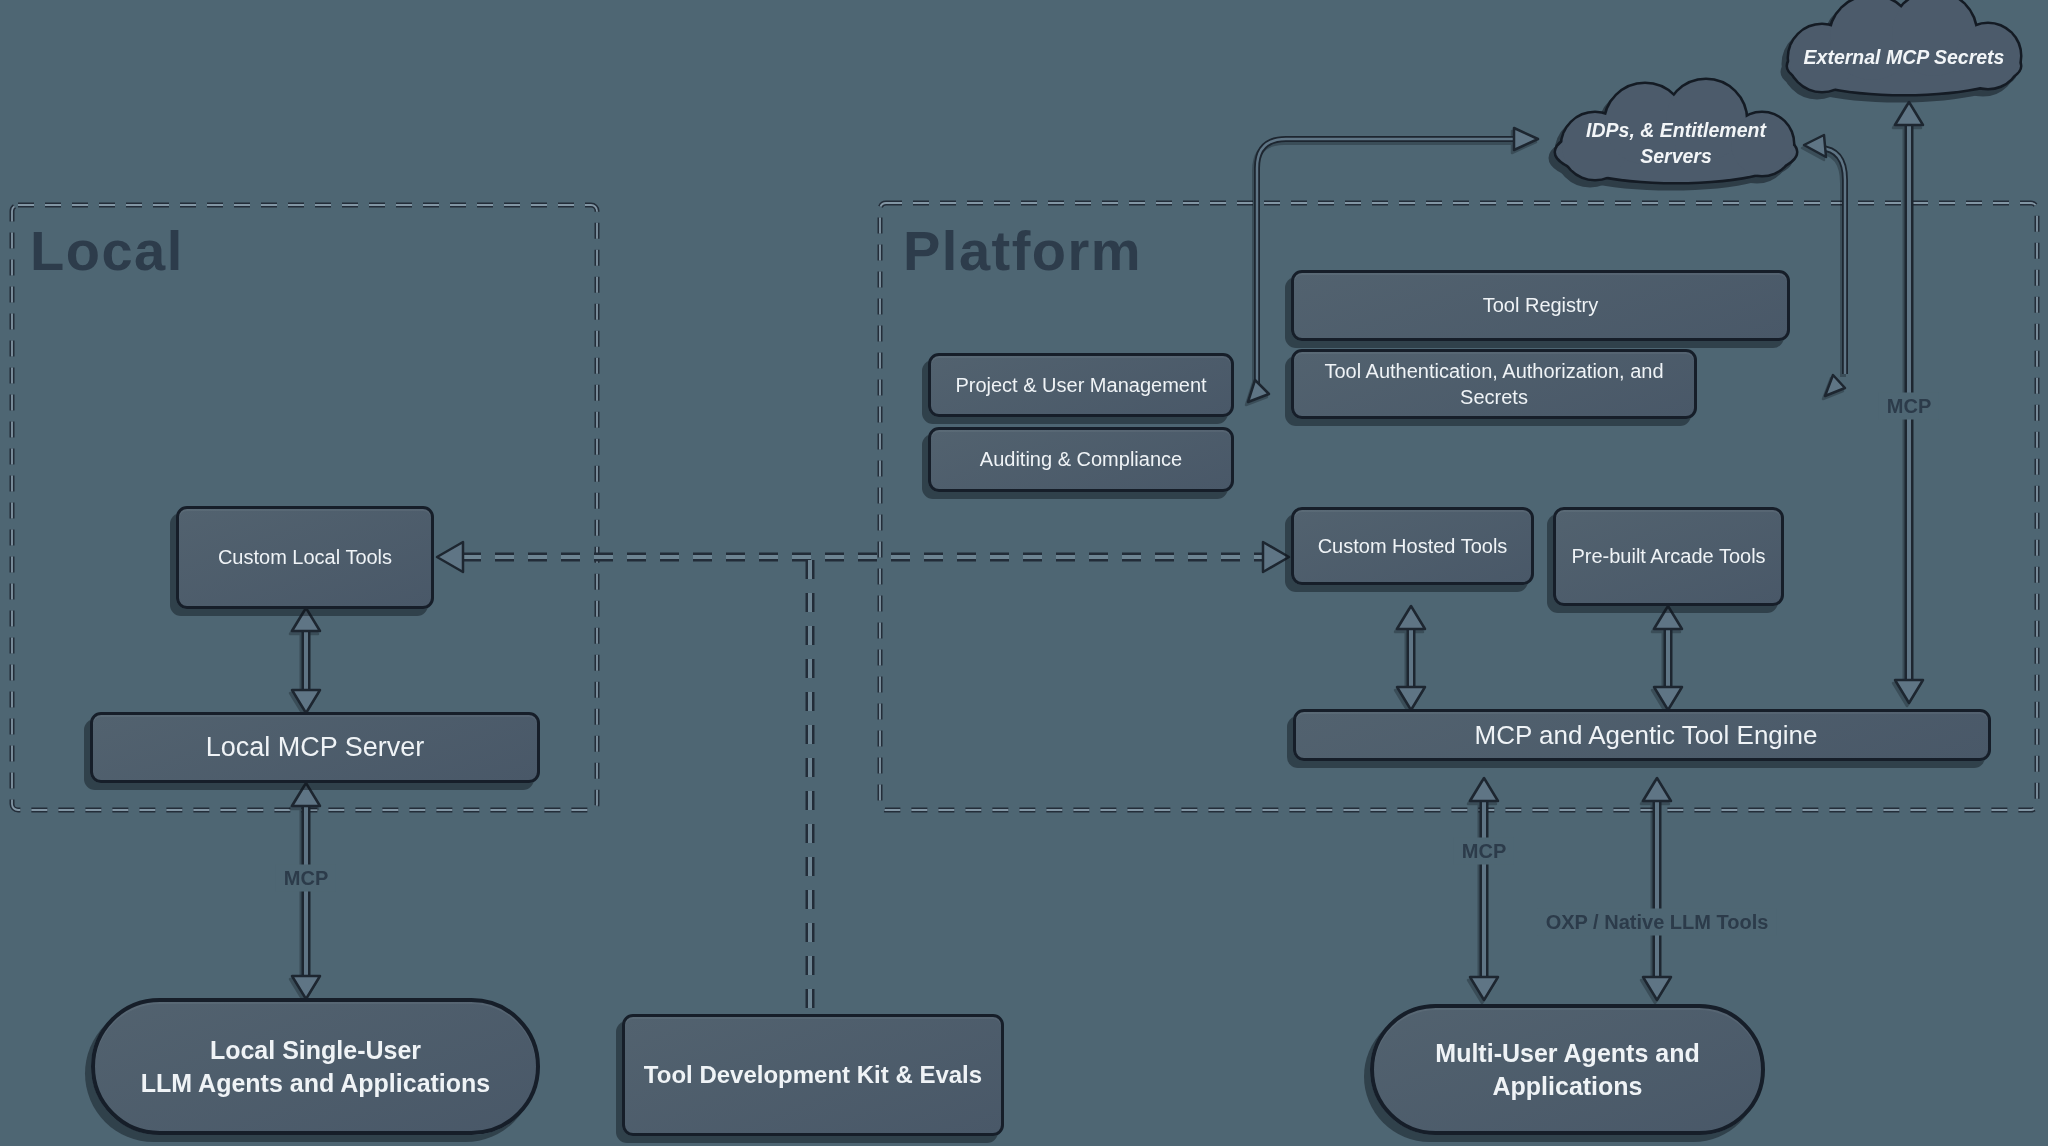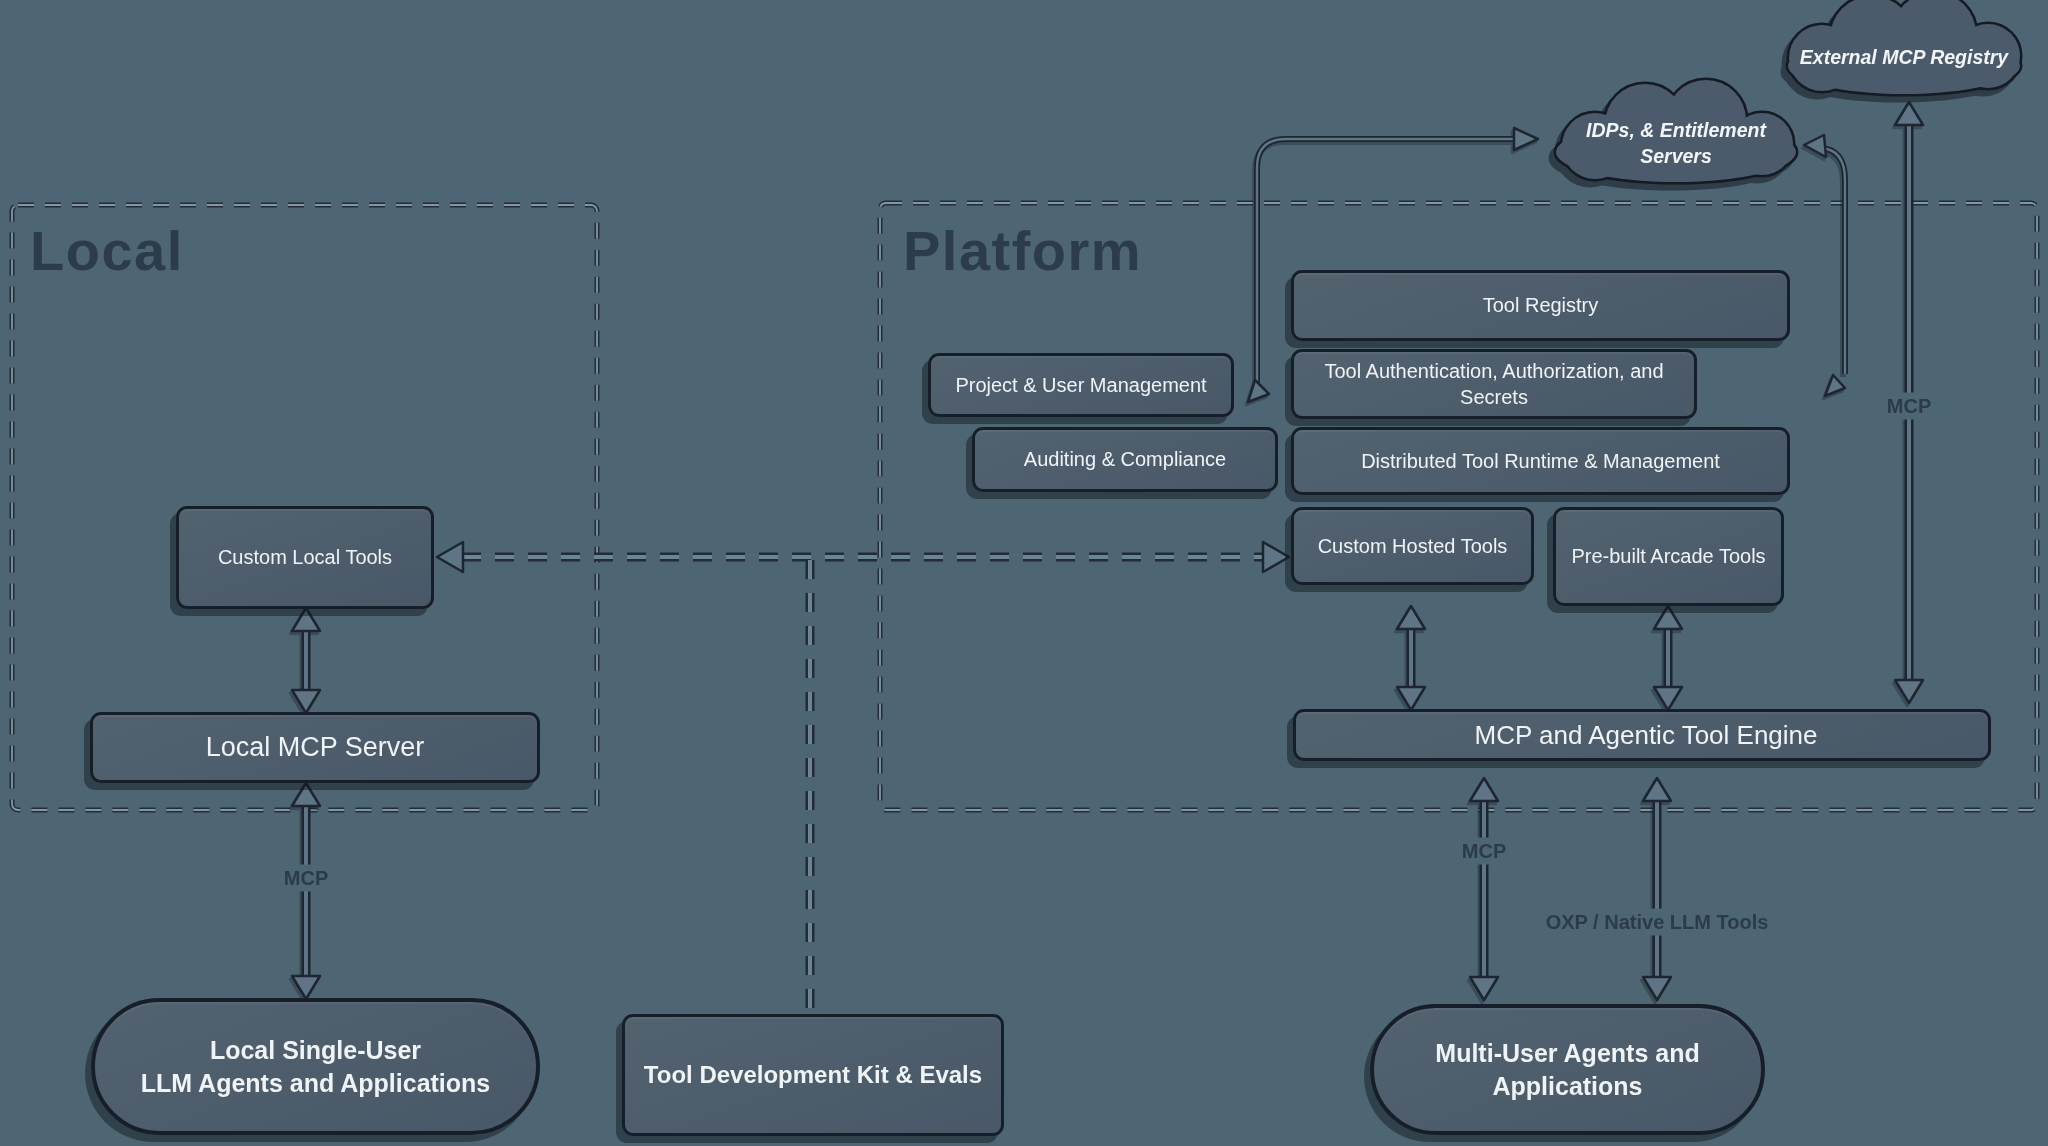--- a/index.html
+++ b/index.html
@@ -163,21 +163,21 @@
       <path d="M 1845 374 V 180 Q 1845 149 1820 148" class="shaft-dark"></path>
       <path d="M 1845 374 V 180 Q 1845 149 1820 148" class="shaft-lite"></path>
       <polygon class="head" points="1804,145 1824,135 1826,157"></polygon>
       <polygon class="head" points="1825,396 1845,388 1833,375"></polygon>
     </g>
   </svg>
 
   <div class="region-title" style="left:30px; top:218px;">Local</div>
   <div class="region-title" style="left:903px; top:218px;">Platform</div>
 
-  <div class="cloud-label" style="left:1904px; top:57px;">External MCP Registry</div>
+  <div class="cloud-label" style="left:1904px; top:57px;">External MCP Secrets</div>
   <div class="cloud-label" style="left:1676px; top:143px;">
     <div>IDPs, &amp; Entitlement</div>
     <div>Servers</div>
   </div>
 
   <div class="node" style="left:176px; top:506px; width:258px; height:103px; font-size:20px;">
     <span>Custom Local Tools</span>
   </div>
   <div class="node" style="left:90px; top:712px; width:450px; height:71px; font-size:27px;">
     <span>Local MCP Server</span>
@@ -187,31 +187,28 @@
     <div>LLM Agents and Applications</div>
   </div>
 
   <div class="node bold" style="left:622px; top:1014px; width:382px; height:122px; font-size:24px;">
     <span>Tool Development Kit &amp; Evals</span>
   </div>
 
   <div class="node" style="left:928px; top:353px; width:306px; height:64px; font-size:20px;">
     <span>Project &amp; User Management</span>
   </div>
-  <div class="node" style="left:928px; top:427px; width:306px; height:65px; font-size:20px;margin-left:44px;">
+  <div class="node" style="left:928px; top:427px; width:306px; height:65px; font-size:20px;">
     <span>Auditing &amp; Compliance</span>
   </div>
   <div class="node" style="left:1291px; top:270px; width:499px; height:71px; font-size:20px;">
     <span>Tool Registry</span>
   </div>
   <div class="node" style="left:1291px; top:349px; width:406px; height:70px; font-size:20px;">
     <span>Tool Authentication, Authorization, and Secrets</span>
-  </div>
-  <div class="node" style="left:1291px; top:427px; width:499px; height:68px; font-size:20px;">
-    <span>Distributed Tool Runtime &amp; Management</span>
   </div>
   <div class="node" style="left:1291px; top:507px; width:243px; height:78px; font-size:20px;">
     <span>Custom Hosted Tools</span>
   </div>
   <div class="node" style="left:1553px; top:507px; width:231px; height:99px; font-size:20px;">
     <span>Pre-built Arcade Tools</span>
   </div>
   <div class="node" style="left:1293px; top:709px; width:698px; height:52px; font-size:26px;padding-left:8px;">
     <span>MCP and Agentic Tool Engine</span>
   </div>

